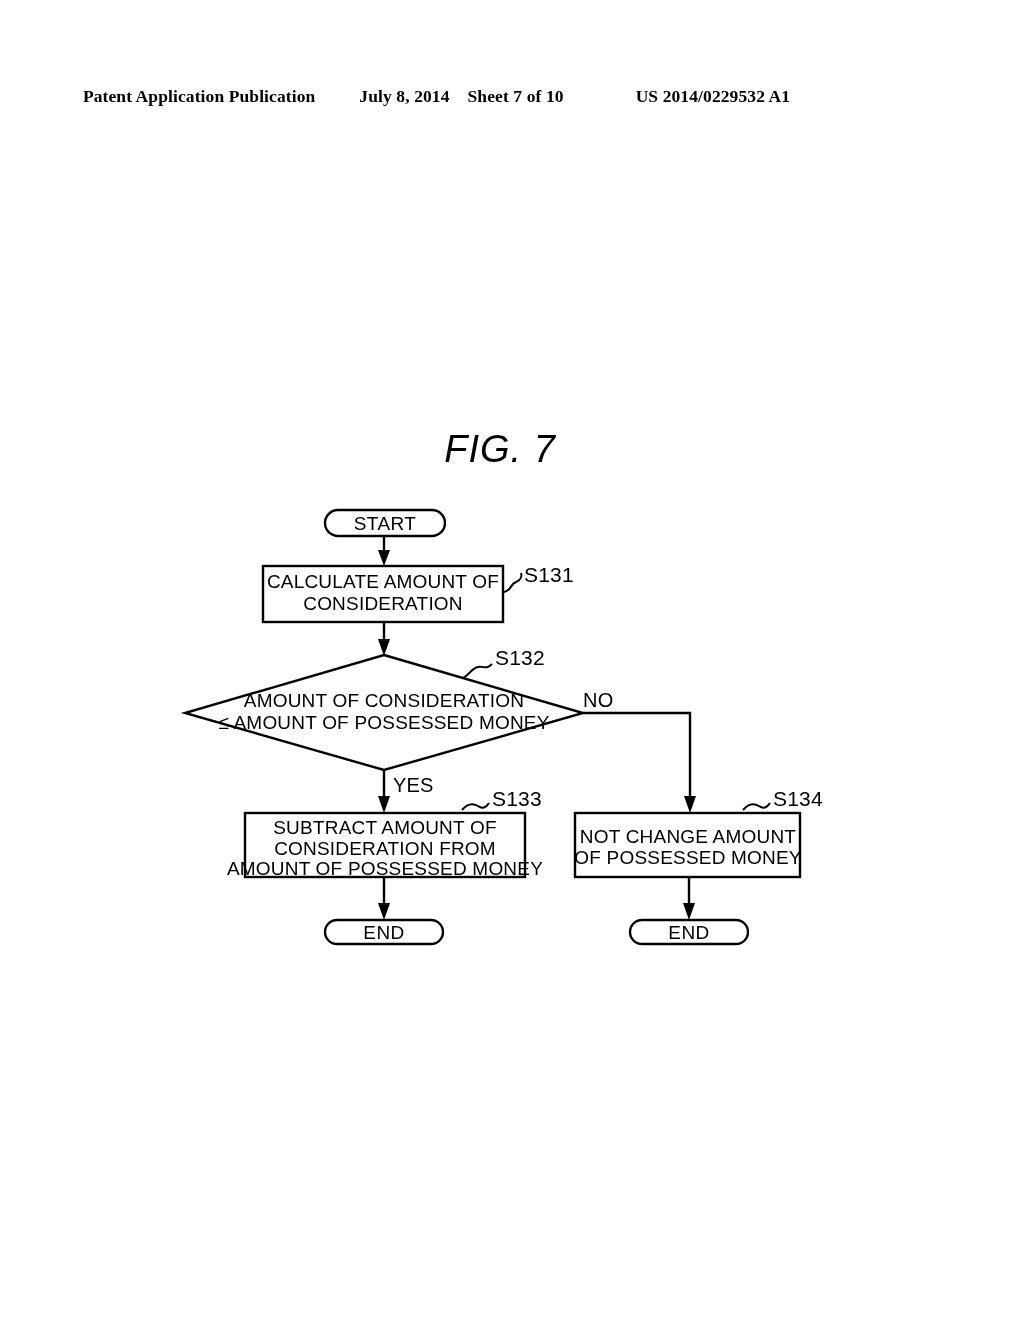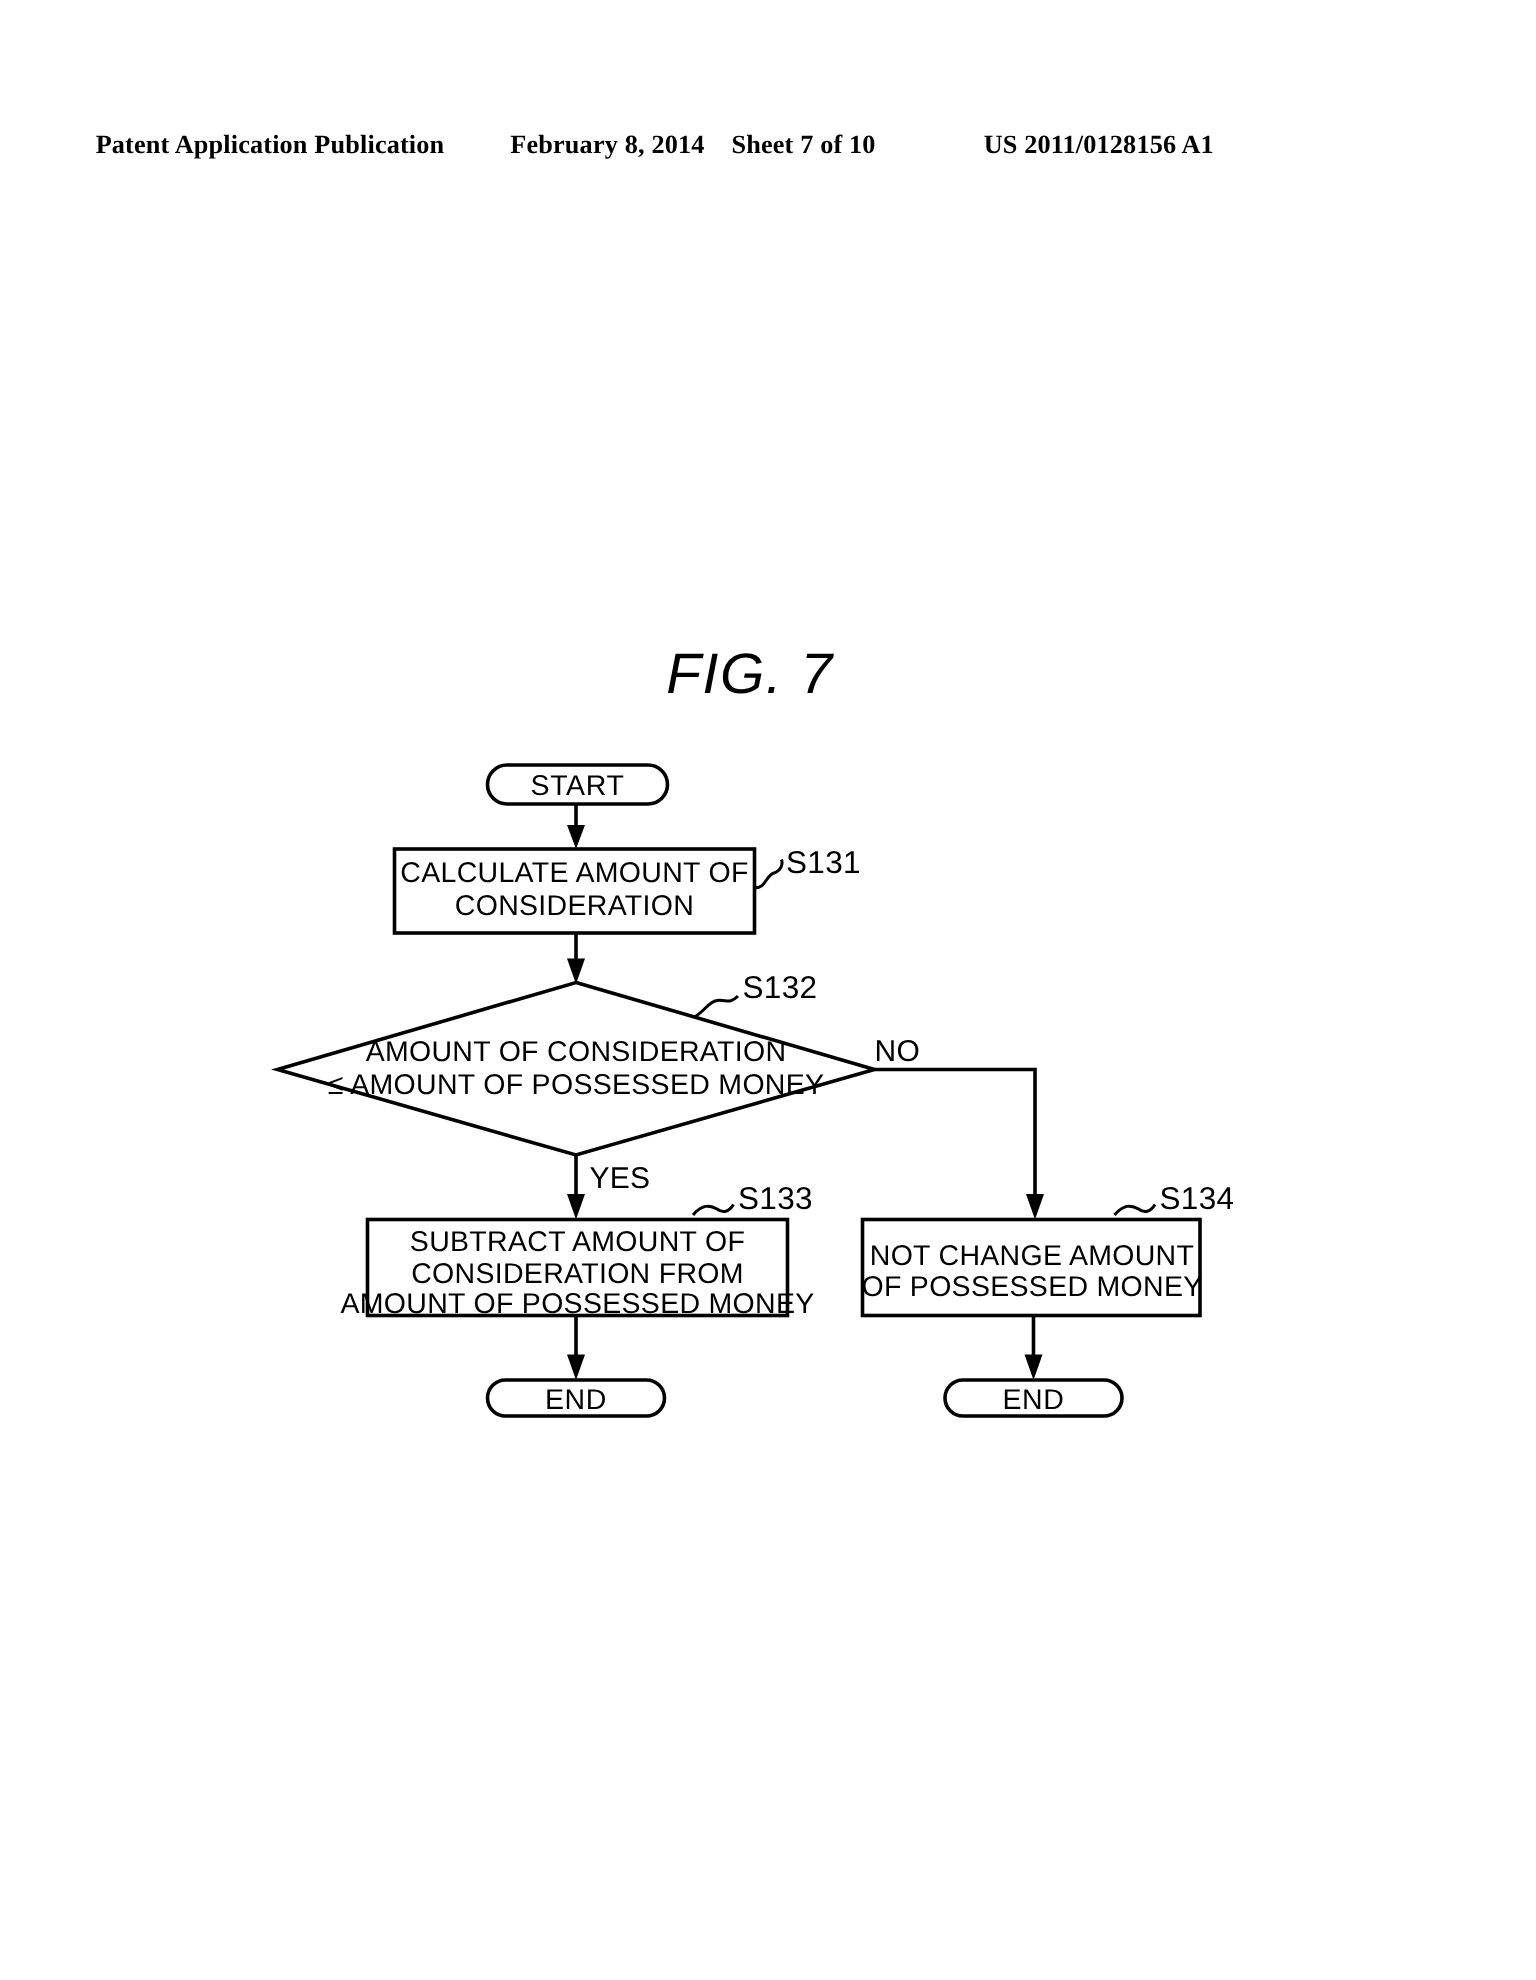--- a/index.html
+++ b/index.html
@@ -92,23 +92,23 @@
     font-style: italic;
     text-anchor: middle;
     letter-spacing: 1px;
   }
 </style>
 </head>
 <body>
 
 <div class="patent-header">
   <span class="hdr-pub">Patent Application Publication</span>
-  <span class="hdr-date">February 8, 2014</span>
+  <span class="hdr-date">July 8, 2014</span>
   <span class="hdr-sheet">Sheet 7 of 10</span>
-  <span class="hdr-docnum">US 2011/0128156 A1</span>
+  <span class="hdr-docnum">US 2014/0229532 A1</span>
 </div>
 
 <div id="figure-area">
   <svg id="flow" width="1024" height="1320" viewBox="0 0 1024 1320">
 
     <text class="t-figtitle" x="500" y="462">FIG. 7</text>
 
     <g>
       <rect class="shape-box" x="325" y="510" width="120" height="26" rx="13" ry="13"></rect>
       <text class="t-term" x="385" y="530">START</text>

